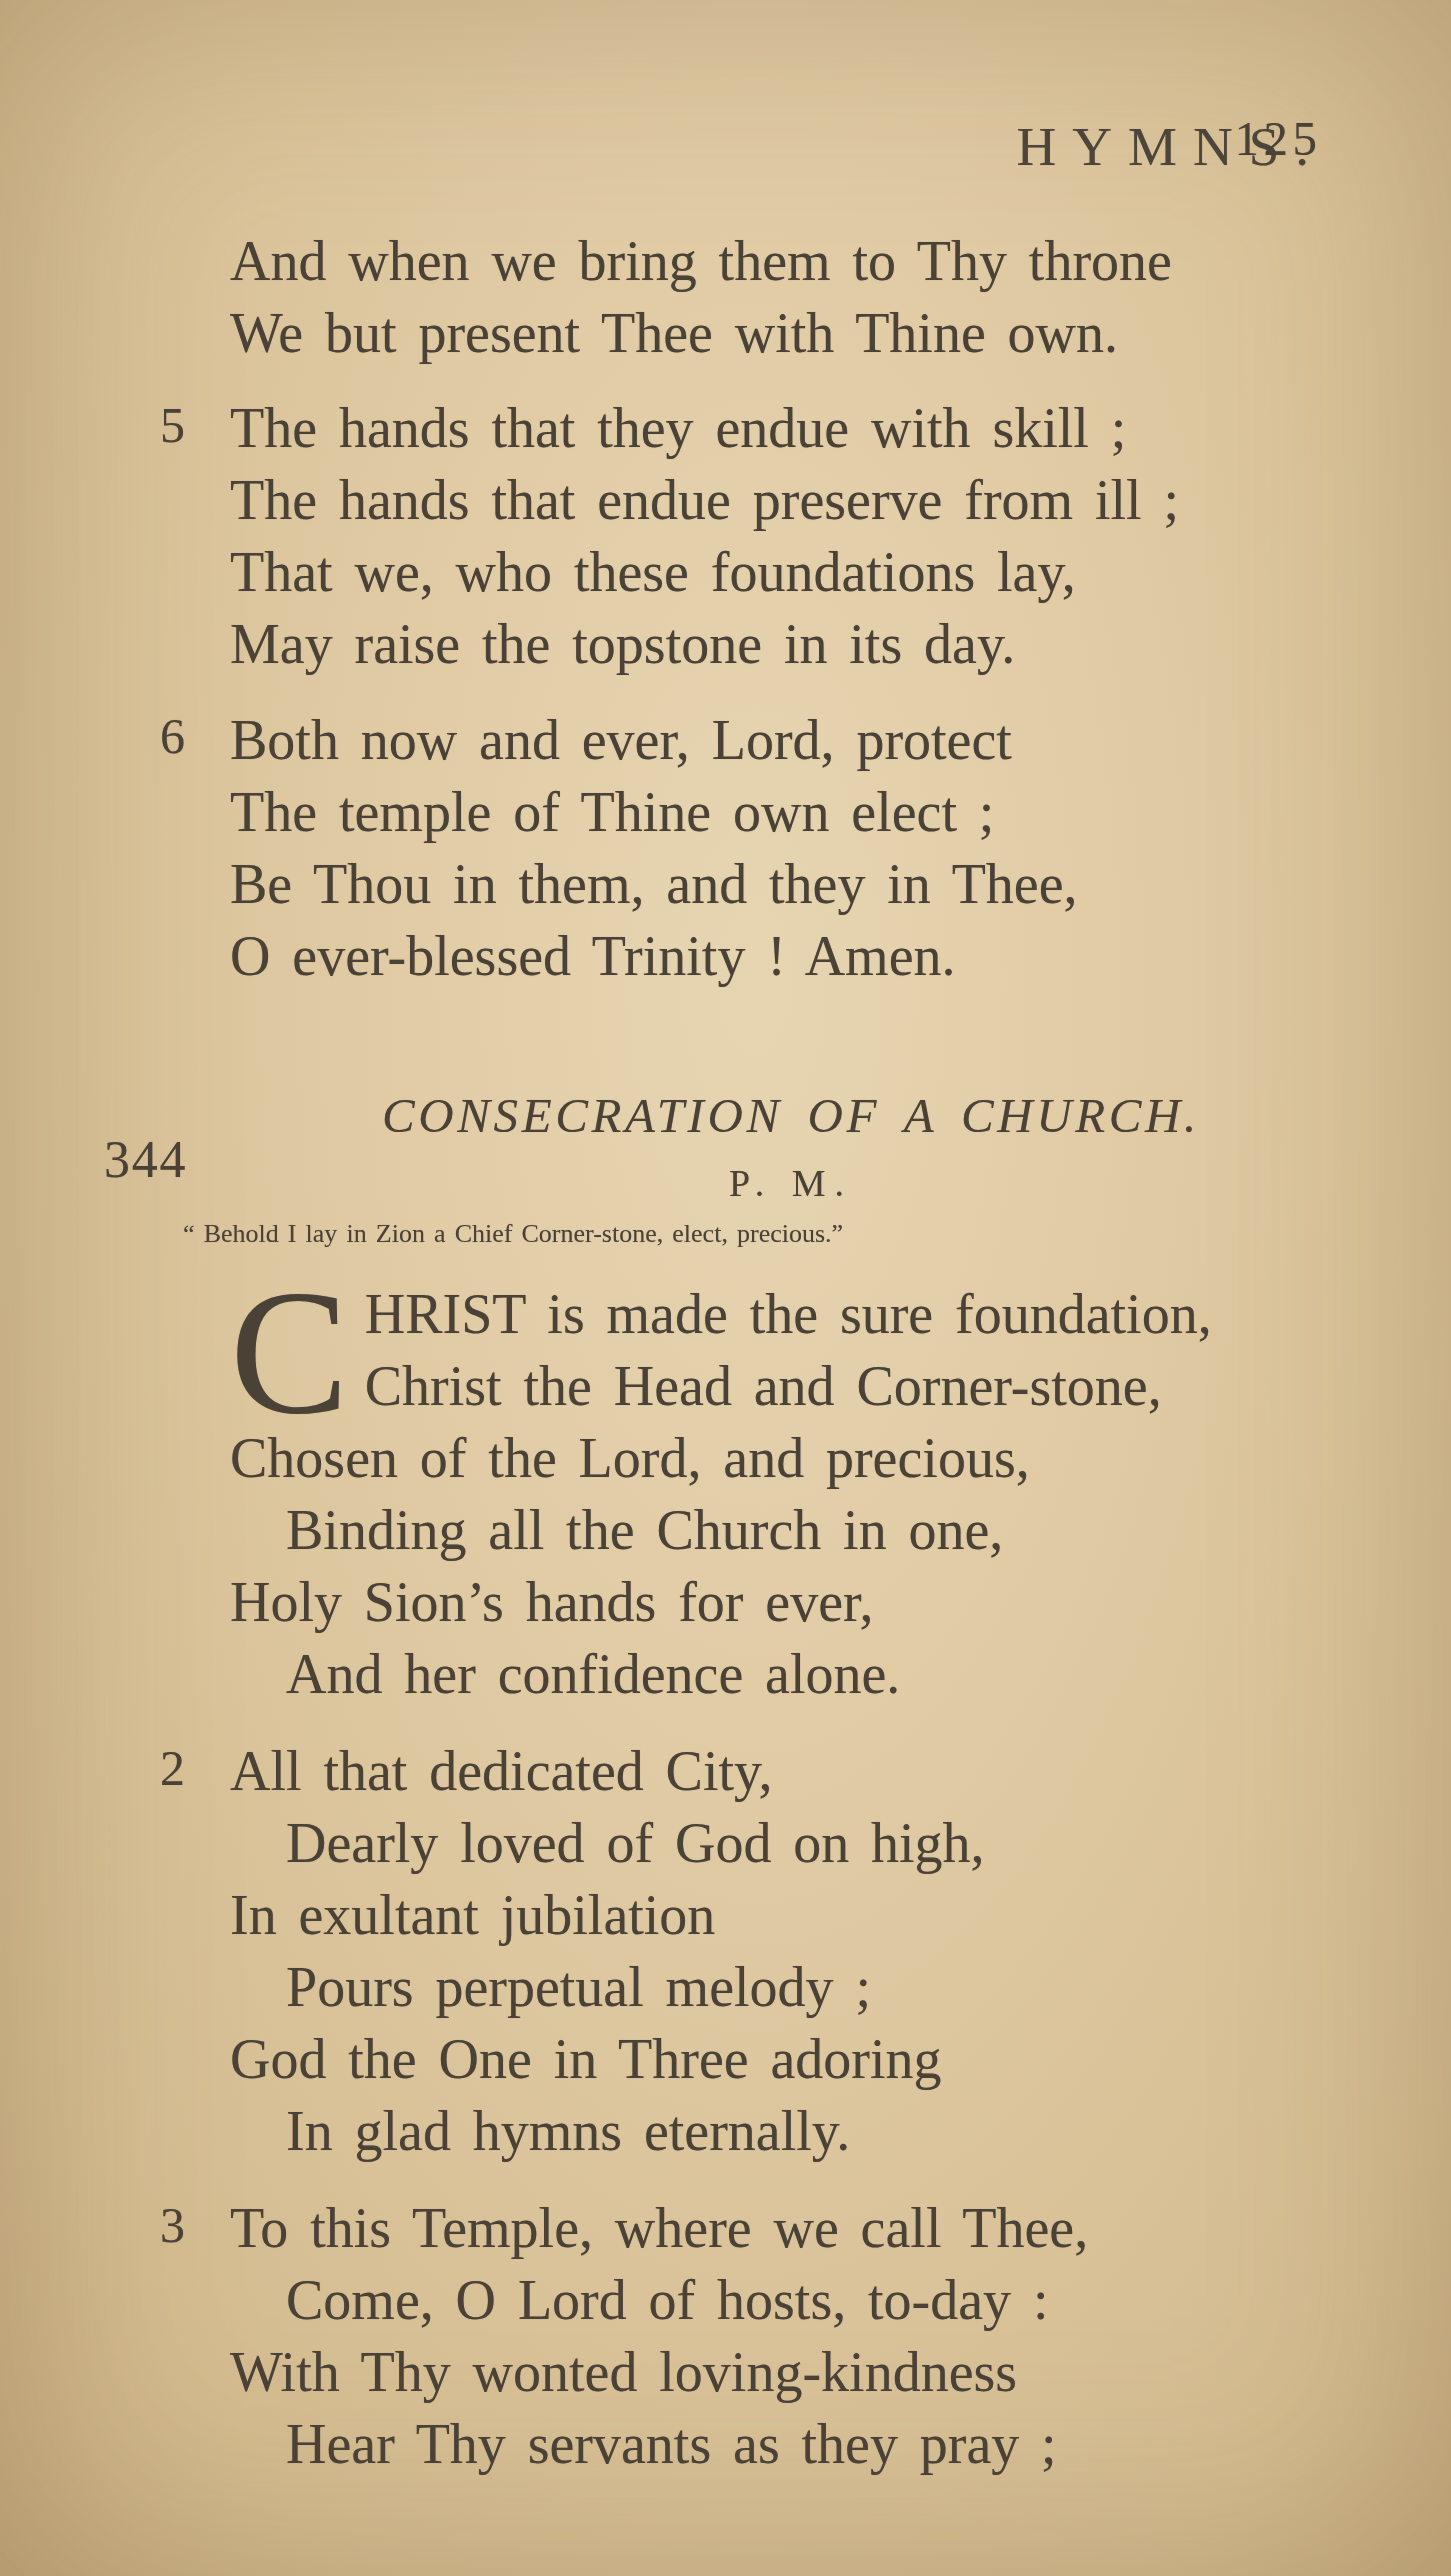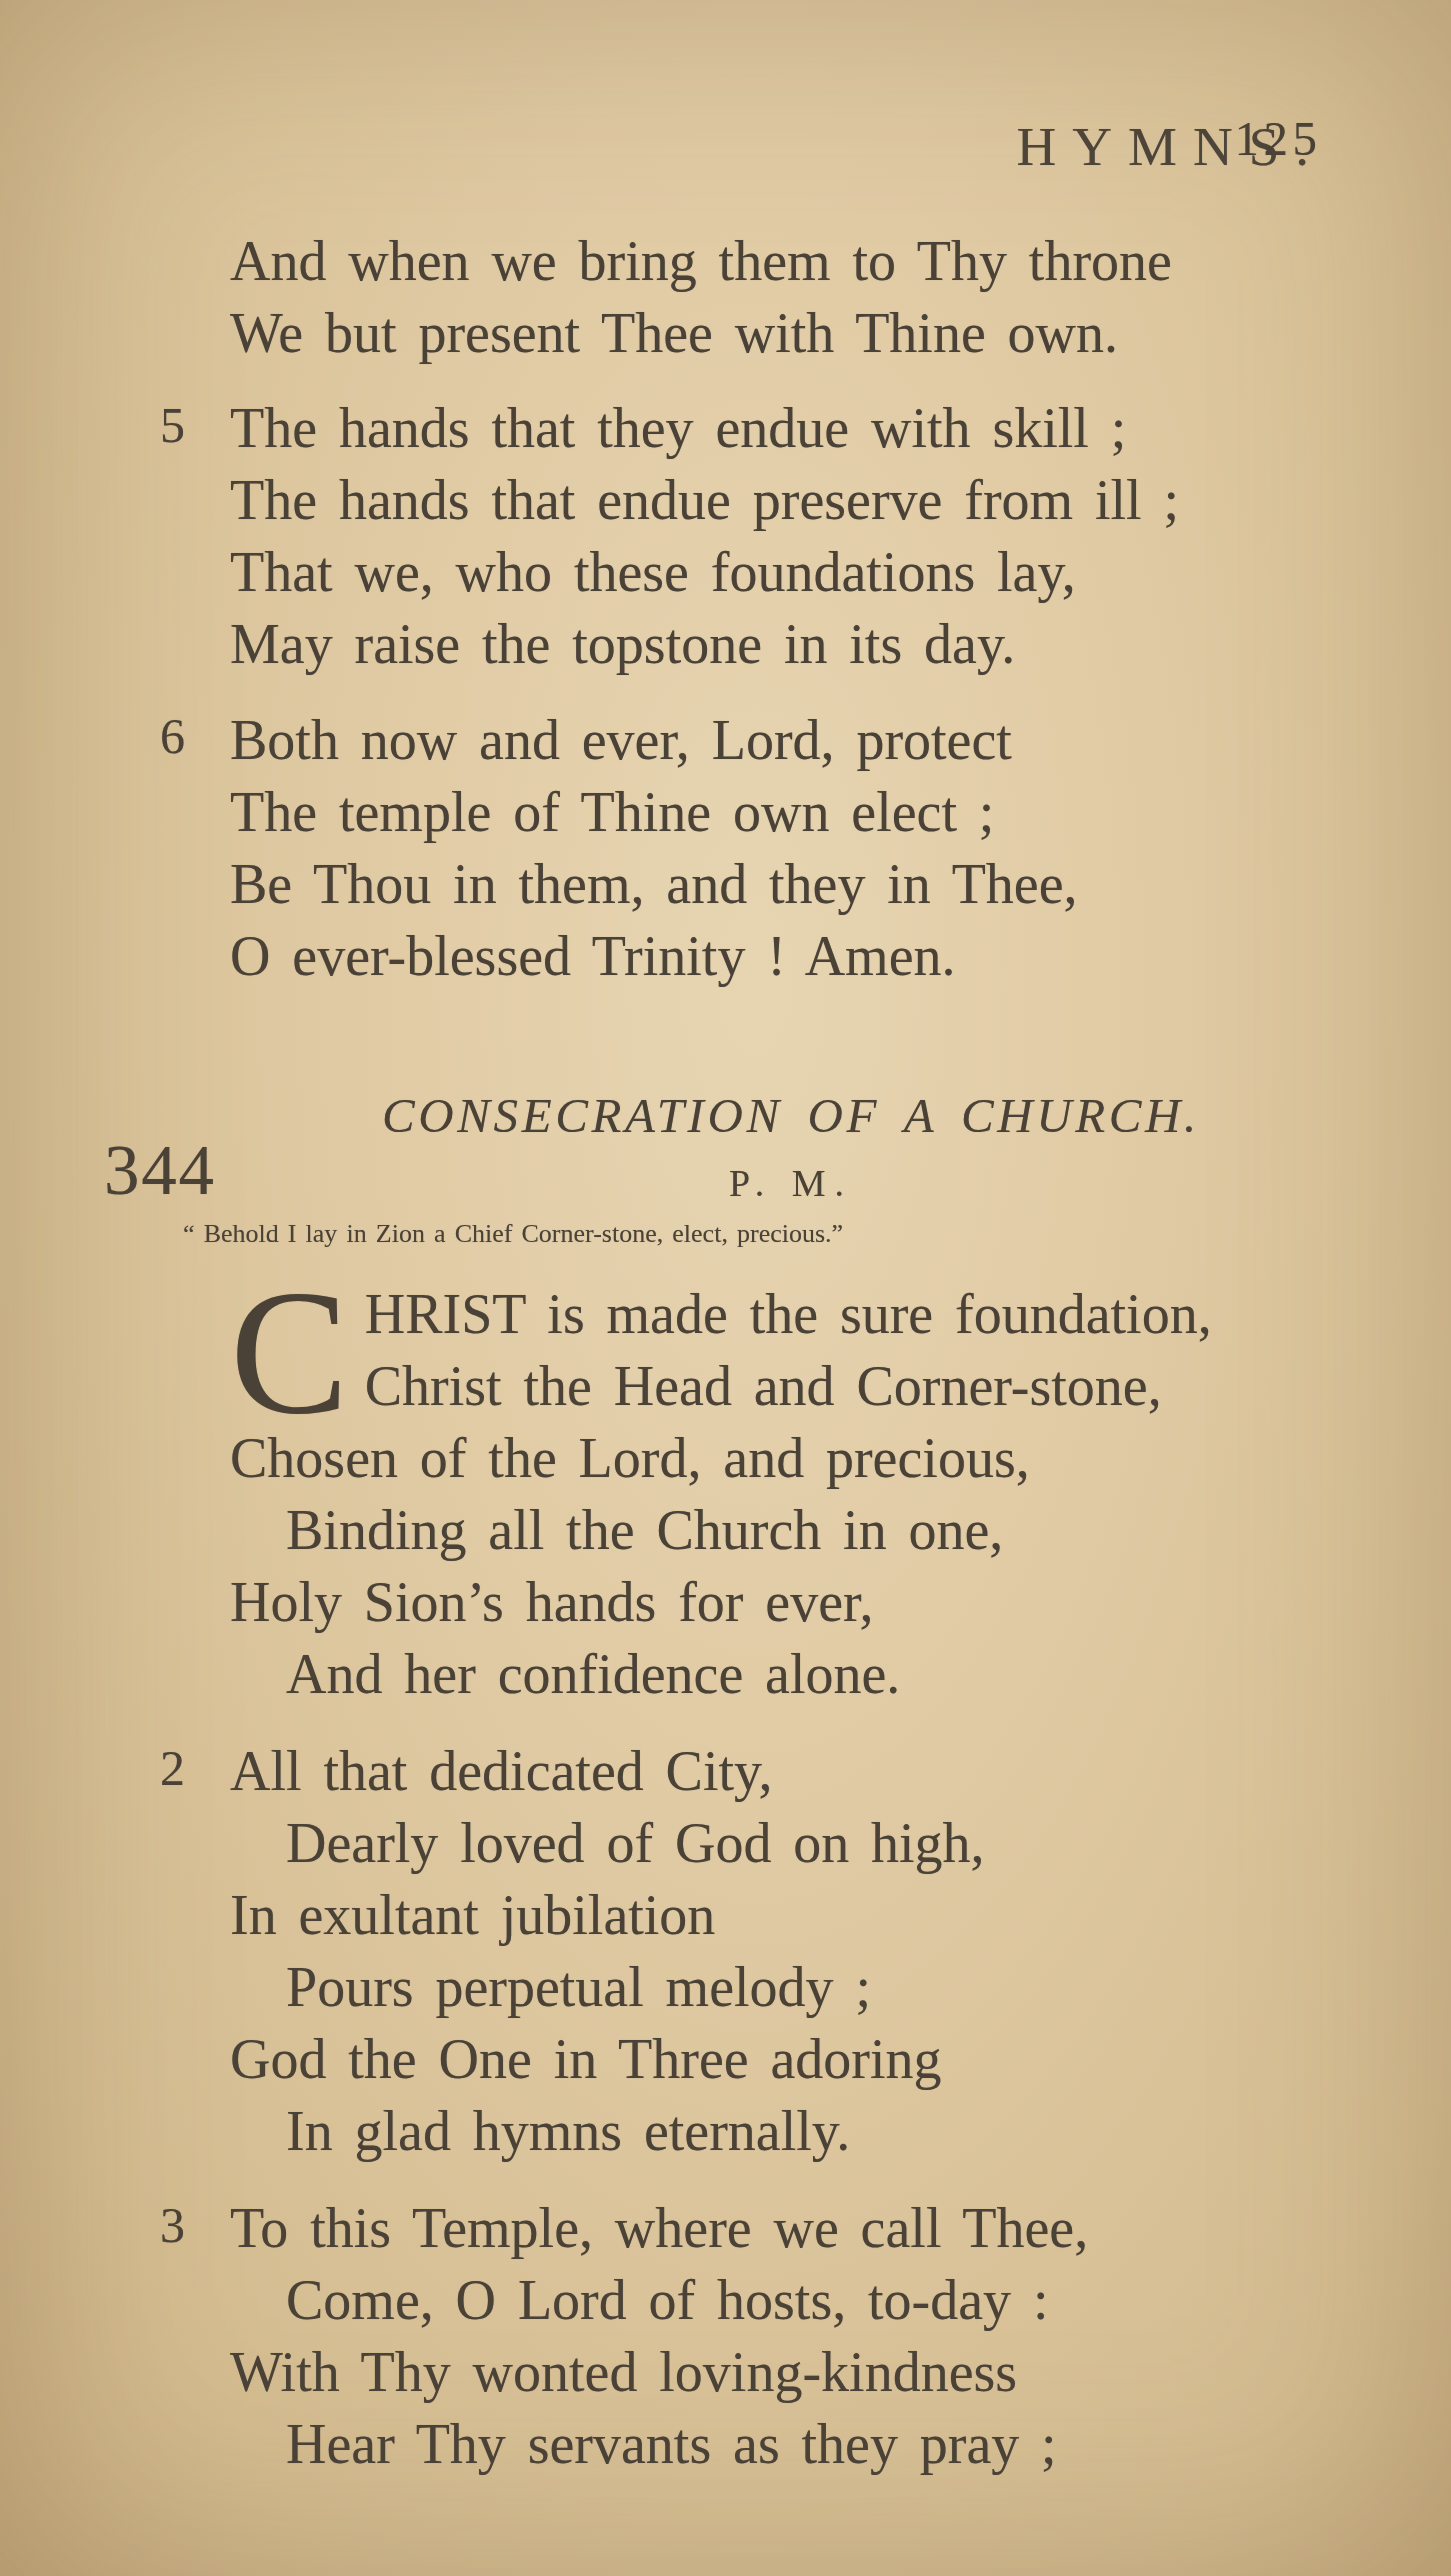--- a/index.html
+++ b/index.html
@@ -65,21 +65,21 @@
     word-spacing: 0.18em;
   }
   .hymn-title-row {
     position: relative;
     height: 63px;
     margin-top: 0px;
   }
   .hymn-number {
     position: absolute;
     left: -126px; top: -14.4px;
-    font-size: 71px;
+    font-size: 52px;
     letter-spacing: 1.8px;
   }
   .hymn-meter {
     display: block;
     padding-top: 16px;
     text-align: center;
     font-size: 38px;
     letter-spacing: 9px;
   }
   .epigraph {

